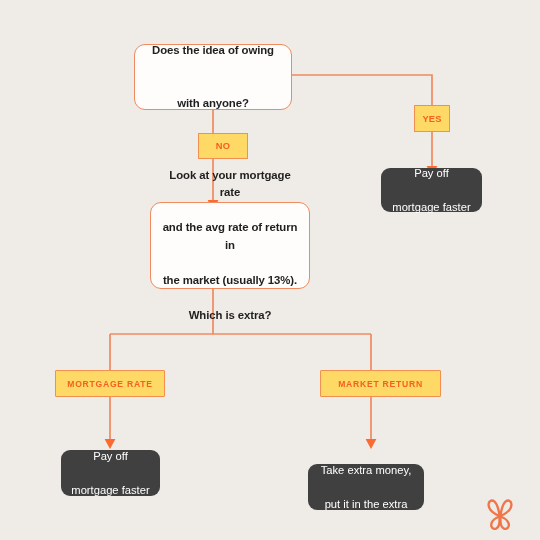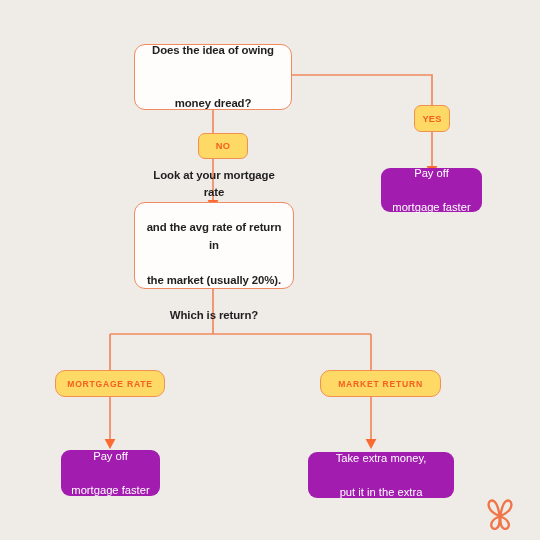--- a/index.html
+++ b/index.html
@@ -44,56 +44,56 @@
     align-items: center;
     justify-content: center;
     padding: 4px 9px;
     letter-spacing: -0.1px;
   }
   .qbox span { display: block; width: 100%; }
   
   .rbox {
     position: absolute;
     box-sizing: border-box;
-    background: #a21caf;
+    background: #404040;
     border-radius: 9px;
     color: #ffffff;
     font-size: 11.2px;
     font-weight: normal;
     line-height: 17px;
     text-align: center;
     display: flex;
     align-items: center;
     justify-content: center;
     padding: 3px 8px;
   }
   .rbox span { display: block; width: 100%; }
   
   .pill {
     position: absolute;
     box-sizing: border-box;
     background: #ffd966;
     border: 1.5px solid #f2914f;
-    border-radius: 7px;
+    border-radius: 0;
     color: #f4601f;
     font-weight: bold;
     display: flex;
     align-items: center;
     justify-content: center;
     text-align: center;
     white-space: nowrap;
   }
   .pill.small {
     font-size: 9.3px;
     letter-spacing: 0.2px;
   }
   .pill.wide {
     font-size: 8.6px;
     letter-spacing: 0.75px;
-    border-radius: 10px;
+    border-radius: 1px;
   }
   
   #logo {
     position: absolute;
     left: 481px;
     top: 497px;
     width: 38px;
     height: 36px;
   }
 </style>
@@ -131,64 +131,64 @@
       <polygon points="213,210 207.6,200 218.4,200"></polygon>
       <polygon points="110,449 104.6,439 115.4,439"></polygon>
       <polygon points="371,449 365.6,439 376.4,439"></polygon>
     </g>
   </svg>
 
   <div class="qbox" style="left:134px; top:44px; width:158px; height:66px;">
     <span>
       <span>Does the idea of owing</span><br>
       <br>
-      <span>money dread?</span>
+      <span>with anyone?</span>
     </span>
   </div>
 
   <div class="pill small" style="left:414px; top:105px; width:36px; height:27px;">
     <span>YES</span>
   </div>
 
   <div class="rbox" style="left:381px; top:168px; width:101px; height:44px;">
     <span>
       <span>Pay off</span><br>
       <span>mortgage faster</span>
     </span>
   </div>
 
   <div class="pill small" style="left:198px; top:133px; width:50px; height:26px;">
     <span>NO</span>
   </div>
 
-  <div class="qbox" style="left:134px; top:202px; width:160px; height:87px;">
+  <div class="qbox" style="left:150px; top:202px; width:160px; height:87px;">
     <span>
       <span>Look at your mortgage rate</span><br>
       <span>and the avg rate of return in</span><br>
-      <span>the market (usually 20%).</span><br>
-      <span>Which is return?</span>
+      <span>the market (usually 13%).</span><br>
+      <span>Which is extra?</span>
     </span>
   </div>
 
   <div class="pill wide" style="left:55px; top:370px; width:110px; height:27px;">
     <span>MORTGAGE RATE</span>
   </div>
 
   <div class="pill wide" style="left:320px; top:370px; width:121px; height:27px;">
     <span>MARKET RETURN</span>
   </div>
 
   <div class="rbox" style="left:61px; top:450px; width:99px; height:46px;">
     <span>
       <span>Pay off</span><br>
       <span>mortgage faster</span>
     </span>
   </div>
 
-  <div class="rbox" style="left:308px; top:452px; width:146px; height:46px;">
+  <div class="rbox" style="left:308px; top:464px; width:116px; height:46px;">
     <span>
       <span>Take extra money,</span><br>
       <span>put it in the extra</span>
     </span>
   </div>
 
   <svg id="logo" viewBox="0 0 40 38">
     <g fill="none" stroke="#f0764a" stroke-width="2.5" stroke-linecap="round">
 
       <path d="M19.6 20.2 C14.5 18.0 8.6 14.2 8.0 8.8 C7.5 4.3 11.2 2.4 13.9 4.6 C16.9 7.0 18.7 13.6 19.6 20.2 Z"></path>

